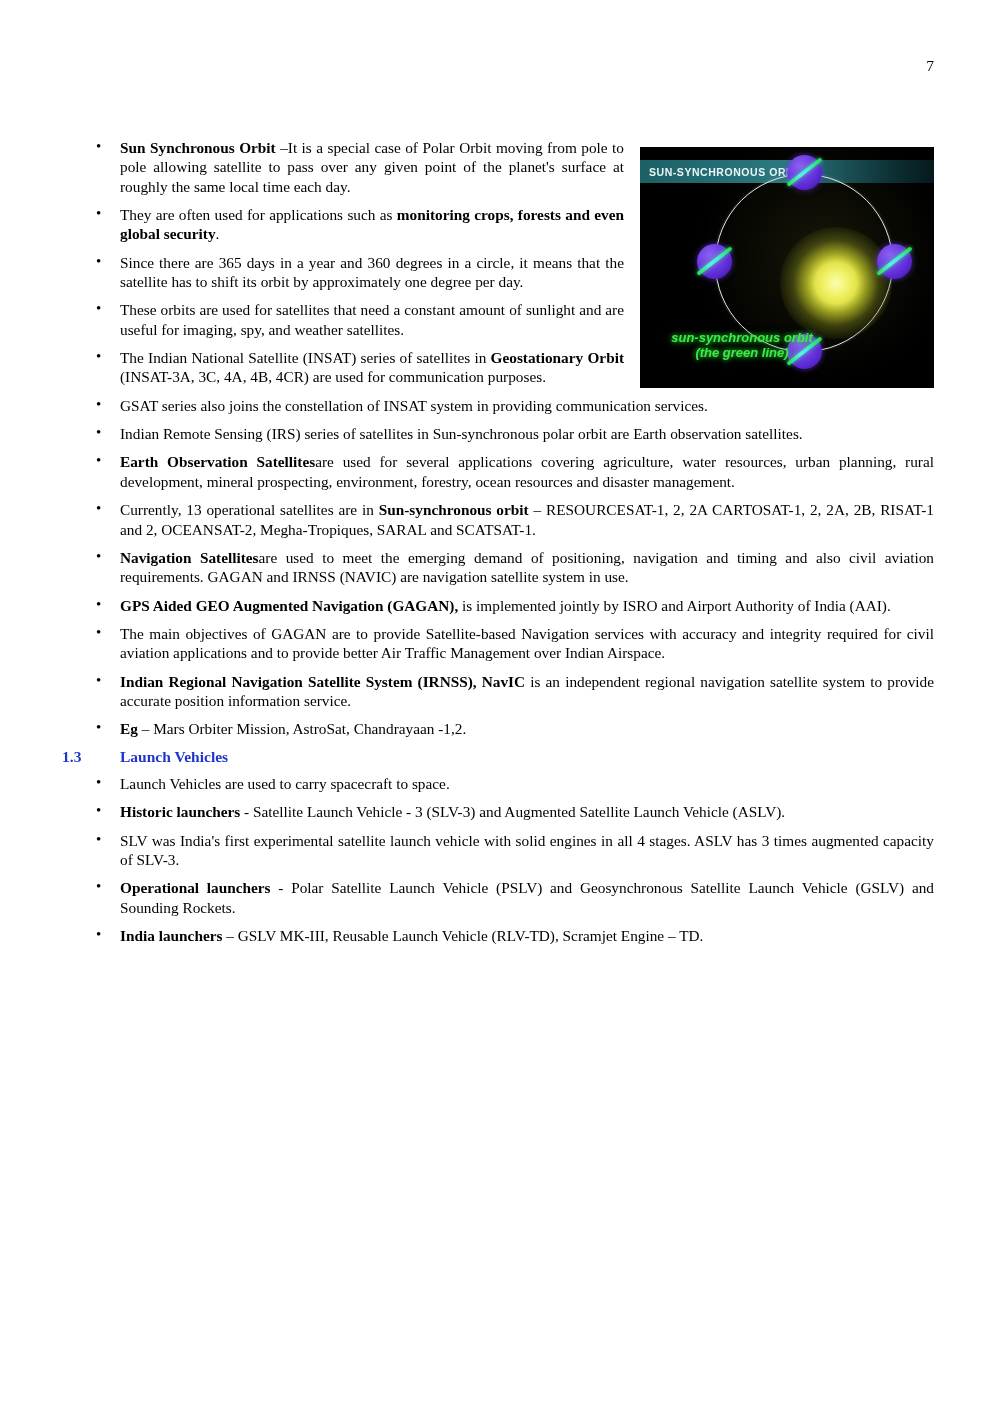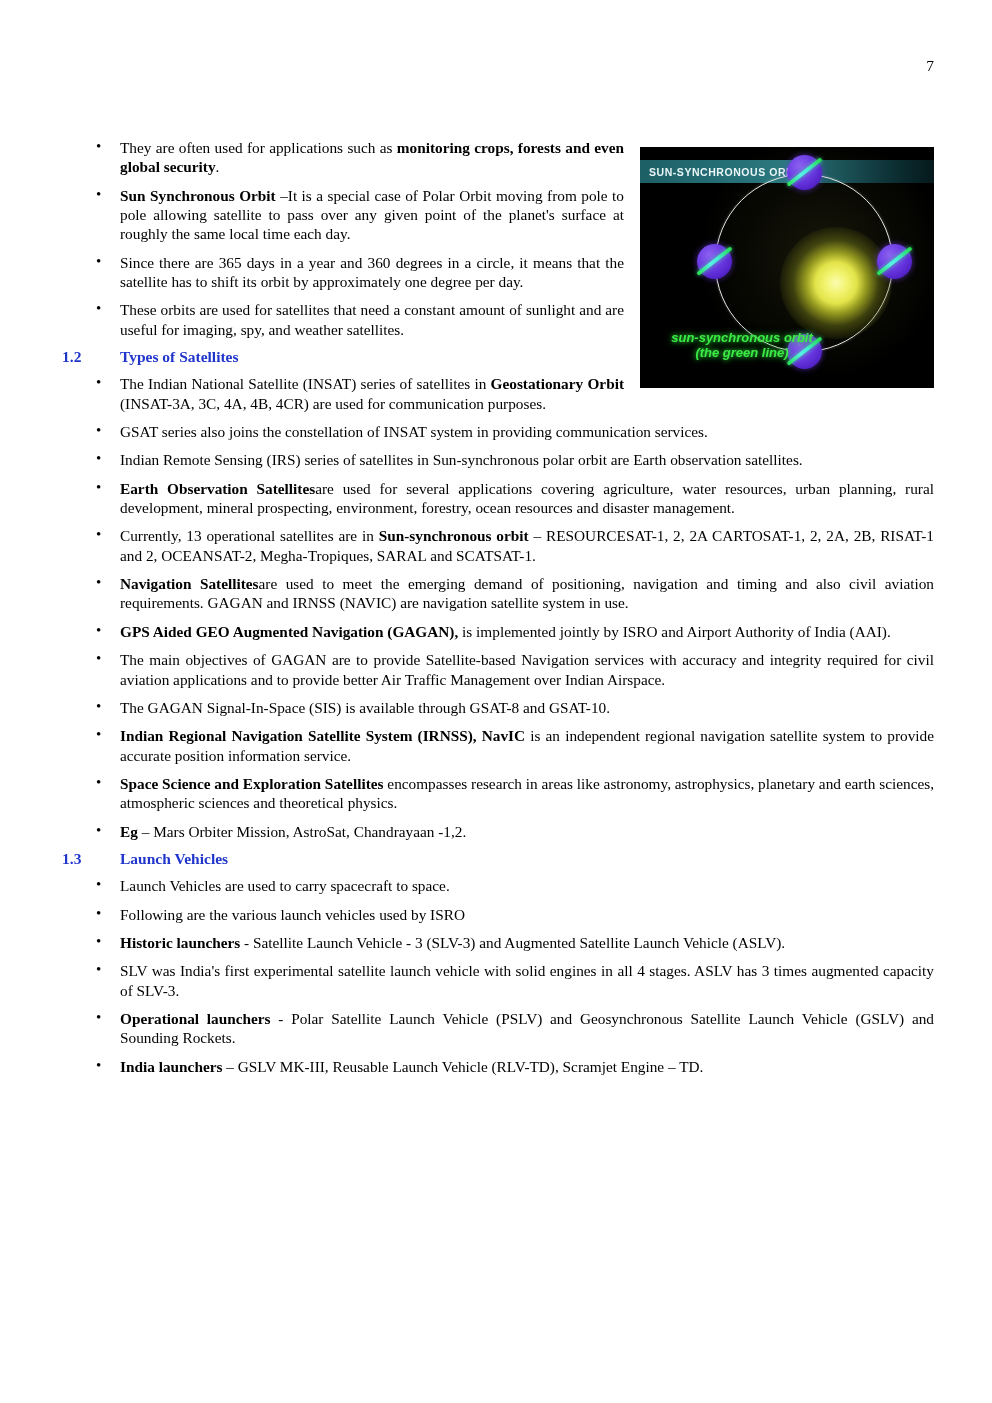--- a/index.html
+++ b/index.html
@@ -237,59 +237,53 @@
 
         <div class="fig-caption">
           <div>sun-synchronous orbit</div>
           <div>(the green line)</div>
         </div>
       </div>
     </div>
 
     <ul class="bullets">
       <li>
+        <b>Sun Synchronous Orbit </b><span>–It is a special case of Polar Orbit moving from pole to pole allowing satellite to pass over any given point of the planet's surface at roughly the same local time each day.</span>
+      </li>
+      <li>
         <span>They are often used for applications such as </span><b>monitoring crops, forests and even global security</b><span>.</span>
       </li>
       <li>
-        <b>Sun Synchronous Orbit </b><span>–It is a special case of Polar Orbit moving from pole to pole allowing satellite to pass over any given point of the planet's surface at roughly the same local time each day.</span>
-      </li>
-      <li>
         <span>Since there are 365 days in a year and 360 degrees in a circle, it means that the satellite has to shift its orbit by approximately one degree per day.</span>
       </li>
       <li>
         <span>These orbits are used for satellites that need a constant amount of sunlight and are useful for imaging, spy, and weather satellites.</span>
       </li>
     </ul>
 
-    <div class="heading">
-      <span class="num">1.2</span><span>Types of Satellites</span>
-    </div>
 
     <ul class="bullets">
       <li><span>The Indian National Satellite (INSAT) series of satellites in </span><b>Geostationary Orbit</b><span> (INSAT-3A, 3C, 4A, 4B, 4CR) are used for communication purposes.</span></li>
       <li><span>GSAT series also joins the constellation of INSAT system in providing communication services.</span></li>
       <li><span>Indian Remote Sensing (IRS) series of satellites in Sun-synchronous polar orbit are Earth observation satellites.</span></li>
       <li><span></span><b>Earth Observation Satellites</b><span>are used for several applications covering agriculture, water resources, urban planning, rural development, mineral prospecting, environment, forestry, ocean resources and disaster management.</span></li>
       <li><span>Currently, 13 operational satellites are in </span><b>Sun-synchronous orbit</b><span> – RESOURCESAT-1, 2, 2A CARTOSAT-1, 2, 2A, 2B, RISAT-1 and 2, OCEANSAT-2, Megha-Tropiques, SARAL and SCATSAT-1.</span></li>
       <li><span></span><b>Navigation Satellites</b><span>are used to meet the emerging demand of positioning, navigation and timing and also civil aviation requirements. GAGAN and IRNSS (NAVIC) are navigation satellite system in use.</span></li>
       <li><span></span><b>GPS Aided GEO Augmented Navigation (GAGAN),</b><span> is implemented jointly by ISRO and Airport Authority of India (AAI).</span></li>
       <li><span>The main objectives of GAGAN are to provide Satellite-based Navigation services with accuracy and integrity required for civil aviation applications and to provide better Air Traffic Management over Indian Airspace.</span></li>
-      <li><span>The GAGAN Signal-In-Space (SIS) is available through GSAT-8 and GSAT-10.</span></li>
       <li><span></span><b>Indian Regional Navigation Satellite System (IRNSS), NavIC</b><span> is an independent regional navigation satellite system to provide accurate position information service.</span></li>
-      <li><span></span><b>Space Science and Exploration Satellites</b><span> encompasses research in areas like astronomy, astrophysics, planetary and earth sciences, atmospheric sciences and theoretical physics.</span></li>
       <li><span></span><b>Eg</b><span> – Mars Orbiter Mission, AstroSat, Chandrayaan -1,2.</span></li>
     </ul>
 
     <div class="heading">
       <span class="num">1.3</span><span>Launch Vehicles</span>
     </div>
 
     <ul class="bullets">
       <li><span>Launch Vehicles are used to carry spacecraft to space.</span></li>
-      <li><span>Following are the various launch vehicles used by ISRO</span></li>
       <li><span></span><b>Historic launchers</b><span> - Satellite Launch Vehicle - 3 (SLV-3) and Augmented Satellite Launch Vehicle (ASLV).</span></li>
       <li><span>SLV was India's first experimental satellite launch vehicle with solid engines in all 4 stages. ASLV has 3 times augmented capacity of SLV-3.</span></li>
       <li><span></span><b>Operational launchers</b><span> - Polar Satellite Launch Vehicle (PSLV) and Geosynchronous Satellite Launch Vehicle (GSLV) and Sounding Rockets.</span></li>
       <li><span></span><b>India launchers</b><span> – GSLV MK-III, Reusable Launch Vehicle (RLV-TD), Scramjet Engine – TD.</span></li>
     </ul>
 
   </div>
 </div>
 
 </body></html>

